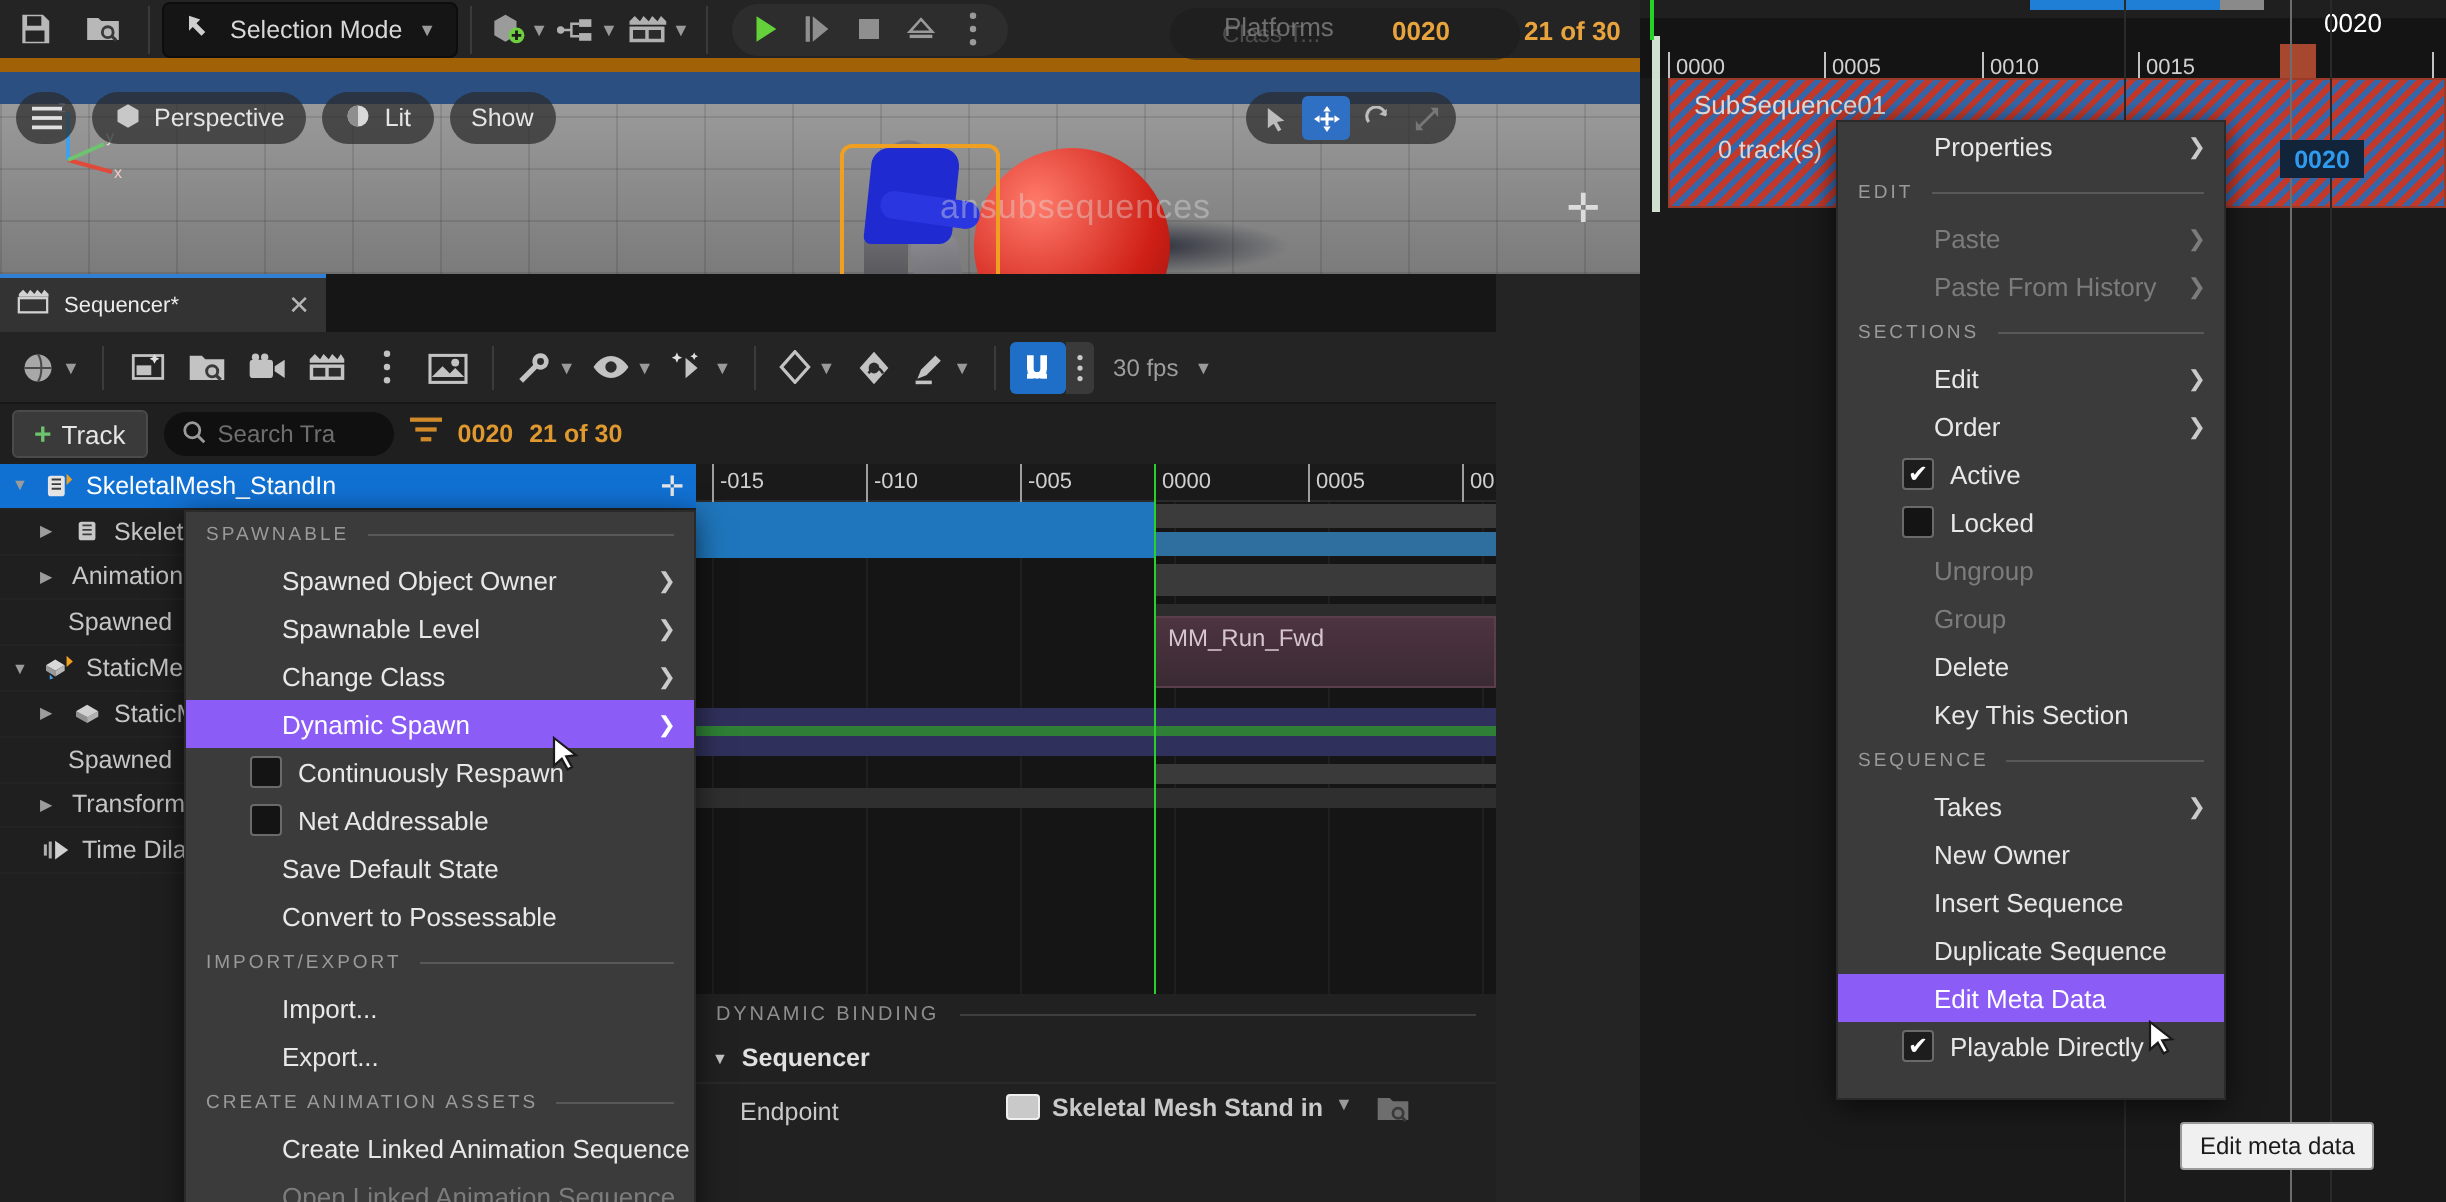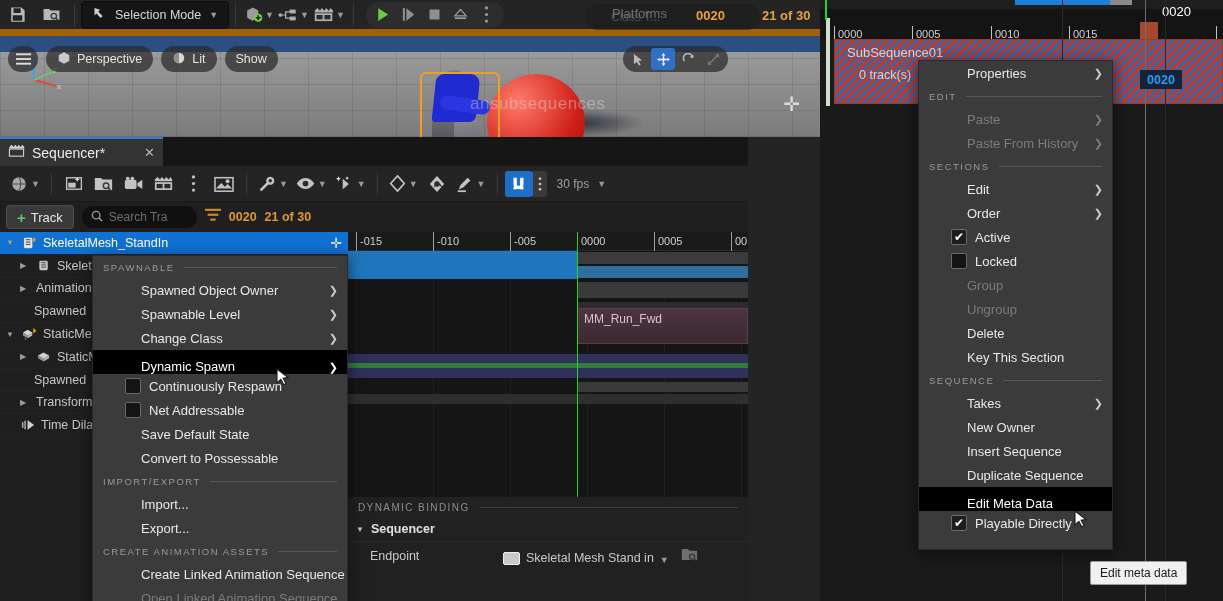--- a/index.html
+++ b/index.html
@@ -119,21 +119,21 @@
   .vp-gizmo .g.on { background:#2f6fc4; color:#fff; }
   .vp-plus { position:absolute; right:20px; top:56px; color:#dcdcdc; font-size:20px; }
 
   
   .seq-panel { position:absolute; left:0; top:137px; width:748px; height:464px; background:#1d1d1d; }
   .seq-tabstrip { position:absolute; left:0; top:0; width:748px; height:29px; background:#161616; }
   .seq-tab {
     position:absolute; left:0; top:0; width:163px; height:29px; background:#333333;
     border-top:2px solid #2f7fd4; display:flex; align-items:center; padding:0 8px; gap:7px;
   }
-  .seq-tab .ttl { font-size:14px; color:#ececec; }
+  .seq-tab .ttl { font-size:11px; color:#ececec; }
   .seq-tab .x { margin-left:auto; color:#b5b5b5; font-size:13px; }
 
   .seq-toolbar {
     position:absolute; left:0; top:29px; width:748px; height:36px; background:#242424;
     display:flex; align-items:center; padding:0 6px; gap:0px; border-bottom:1px solid #171717;
   }
   .sep2 { width:1px; height:22px; background:#3b3b3b; margin:0 7px; }
   .ico-btn { width:30px;height:26px;display:flex;align-items:center;justify-content:center;color:#c3c3c3; }
   .ico-combo { display:flex;align-items:center;gap:3px;color:#c3c3c3;padding:0 4px;height:26px; }
   .snap-on { background:#1f6fc8; border-radius:3px; width:28px; height:26px; display:flex;align-items:center;justify-content:center;color:#fff; }
@@ -187,21 +187,21 @@
   .sec-green { position:absolute; background:#2f7f36; }
   .sec-grey { position:absolute; background:#3a3a3a; }
 
   
   .dynbind { position:absolute; left:348px; top:360px; width:400px; height:104px; background:#212121; }
   .db-head { display:flex; align-items:center; gap:10px; height:20px; padding:0 10px; }
   .db-head .lbl { font-size:10px; letter-spacing:1.4px; color:#8e8e8e; }
   .db-head .ln { flex:1; height:1px; background:#3e3e3e; }
   .db-row { display:flex; align-items:center; height:28px; font-size:12.5px; color:#c9c9c9; border-top:1px solid #2a2a2a; }
   .db-row .k { width:155px; padding-left:22px; }
-  .db-row .v { display:flex; align-items:flex-end; gap:6px; }
+  .db-row .v { display:flex; align-items:flex-start; gap:6px;font-weight:bold; }
   .db-sub { display:flex; align-items:center; gap:7px; height:24px; padding-left:8px; font-size:12.5px; color:#e0e0e0; font-weight:bold;}
   .cbx-dark { width:16px;height:16px;background:#141414;border:1px solid #3a3a3a;border-radius:2px;}
   .epico { width:17px;height:13px;background:#c9c9c9;border:1px solid #efefef;border-radius:2px;}
 
   
   .right-panel { position:absolute; left:820px; top:0; width:403px; height:601px; background:#1a1a1a; }
   .rt-ruler { position:absolute; left:0; top:9px; width:403px; height:30px; background:#141414;}
   .rt-ruler .tick { position:absolute; top:17px; height:13px; border-left:1px solid #c2c2c2; }
   .rt-ruler .lab { position:absolute; top:19px; font-size:11px; color:#d0d0d0; }
   .rt-mark { position:absolute; top:4px; font-size:13px; color:#ffffff; }
@@ -223,21 +223,21 @@
   .rt-playline { position:absolute; top:0; width:1px; height:601px; background:#6d6d6d; }
   .rt-topstrip { position:absolute; left:0; top:0; width:403px; height:9px; background:#1f1f1f; }
   .rt-bluebit { position:absolute; left:195px; top:0; width:95px; height:5px; background:#1f7fd6; }
   .rt-greybit { position:absolute; left:290px; top:0; width:22px; height:5px; background:#8a8a8a; }
   .rt-greenline { position:absolute; left:825px; top:0; width:2px; height:20px; background:#27d127; }
 
   
   .menu { position:absolute; background:#3b3b3b; border:1px solid #2a2a2a; box-shadow:0 3px 14px rgba(0,0,0,.6); }
   .mi { display:flex; align-items:center; height:24px; font-size:13px; color:#e8e8e8; padding-left:10px; }
   .mi.dis { color:#7c7c7c; }
-  .mi.hi { background:#000000; color:#ffffff;align-items:flex-end; }
+  .mi.hi { background:#8b5cf6; color:#ffffff; }
   .mi .txt { margin-left:38px; }
   .mi .arrow { margin-left:auto; margin-right:9px; color:#cacaca; font-size:11px; }
   .mi .cbx { width:16px; height:16px; margin-left:22px; margin-right:8px; background:#141414;
              border:1px solid #6a6a6a; border-radius:2px; display:flex; align-items:center;
              justify-content:center; color:#fff; font-size:12px; }
   .mi .cbx.on { background:#1d1d1d; }
   .mi .lbl-after { margin-left:0; }
   .sect { display:flex; align-items:center; gap:9px; height:22px; padding:0 10px 0 10px; }
   .sect .nm { font-size:9.5px; letter-spacing:1.5px; color:#9a9a9a; }
   .sect .ln { flex:1; height:1px; background:#585858; }
@@ -846,24 +846,24 @@
     </div>
     <div class="mi">
       <span class="cbx on">✔</span>
       <span class="lbl-after">Active</span>
     </div>
     <div class="mi">
       <span class="cbx"></span>
       <span class="lbl-after">Locked</span>
     </div>
     <div class="mi dis">
+      <span class="txt">Ungroup</span>
+    </div>
+    <div class="mi dis">
       <span class="txt">Group</span>
-    </div>
-    <div class="mi dis">
-      <span class="txt">Ungroup</span>
     </div>
     <div class="mi">
       <span class="txt">Delete</span>
     </div>
     <div class="mi">
       <span class="txt">Key This Section</span>
     </div>
     <div class="sect">
       <span class="nm">SEQUENCE</span>
       <span class="ln"></span>

